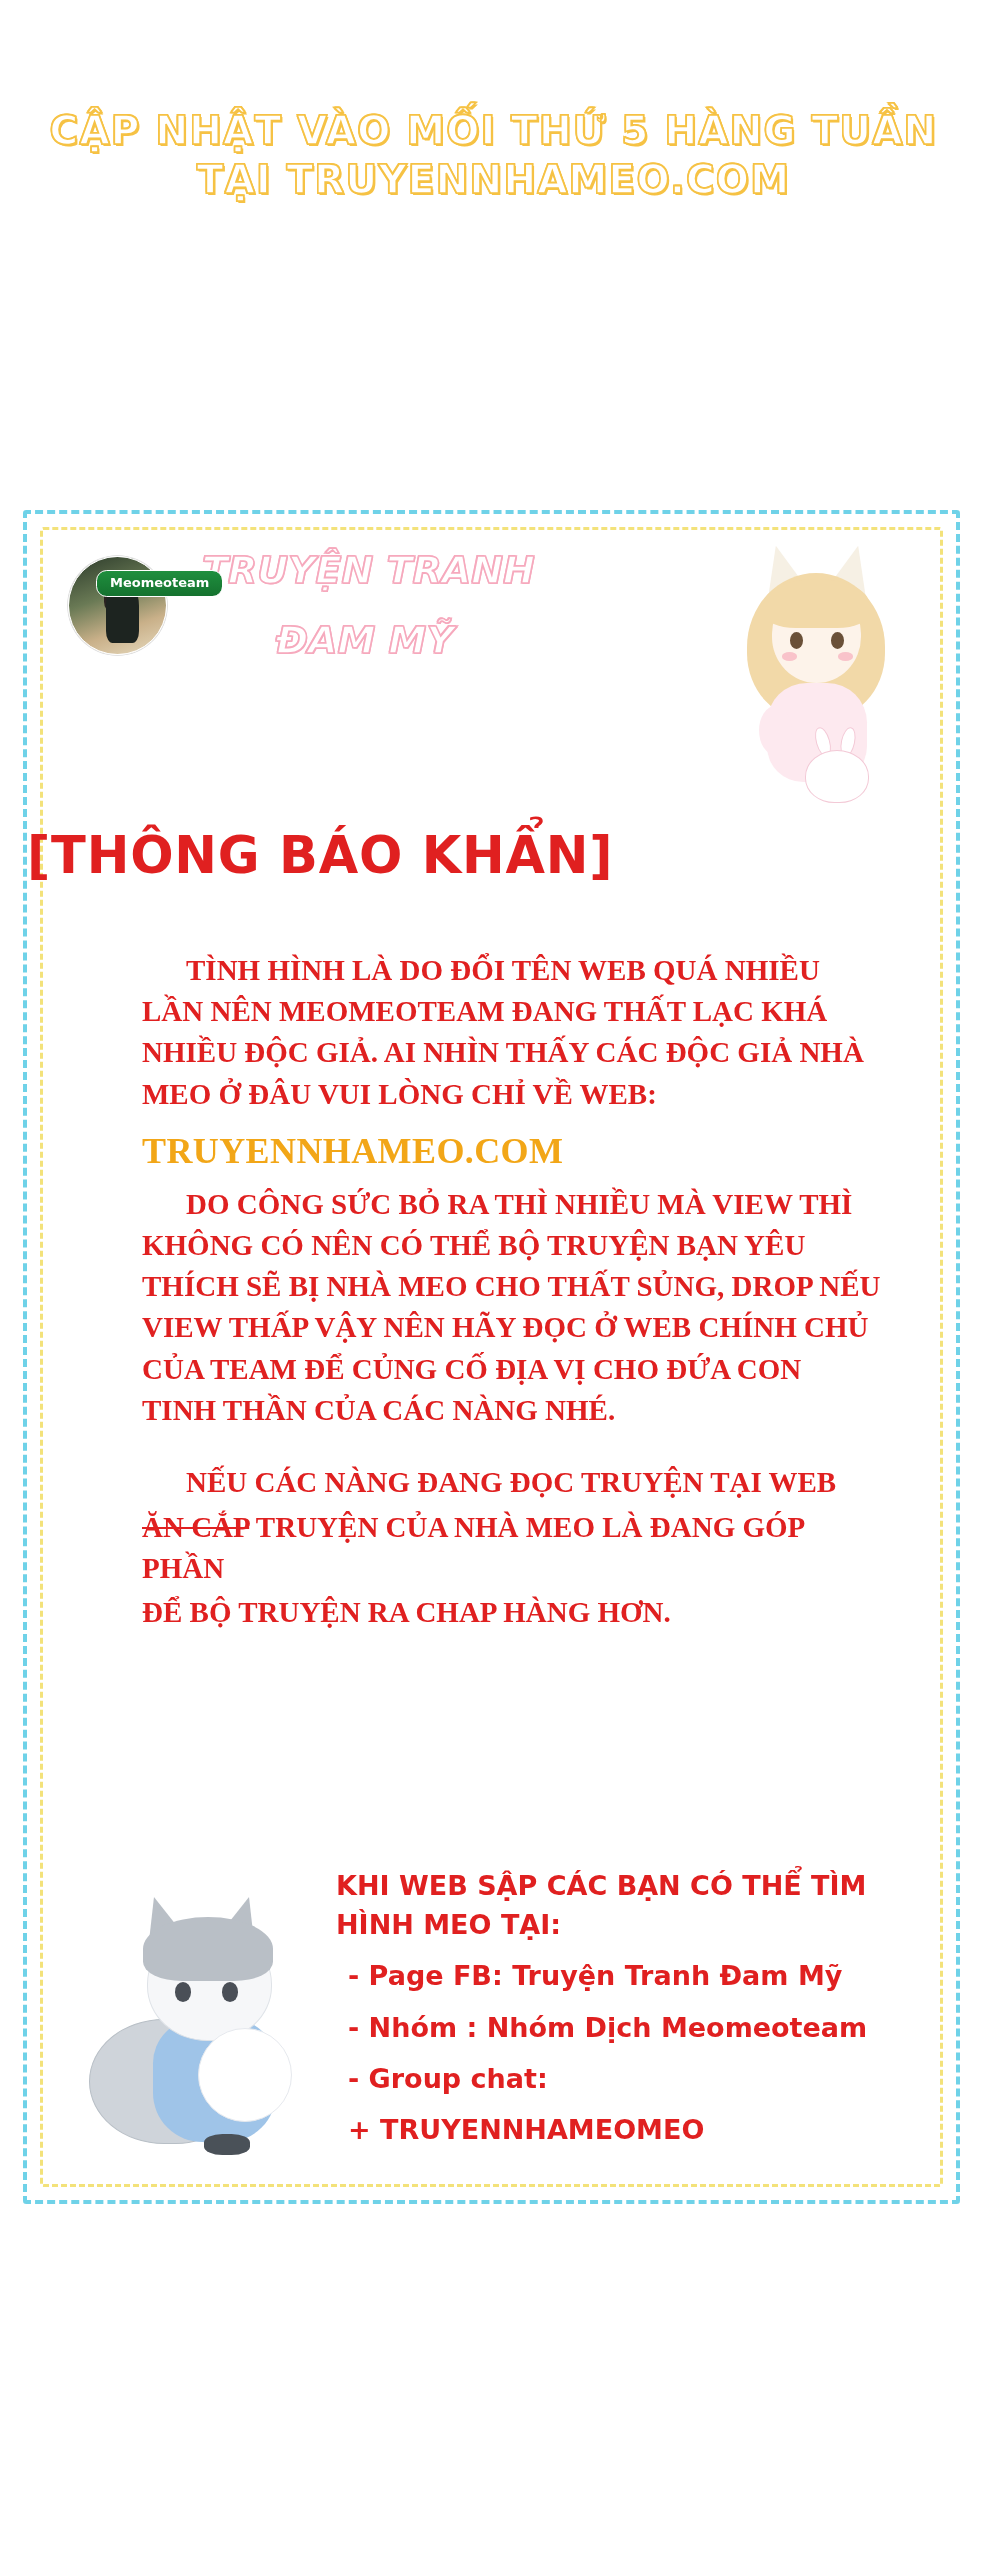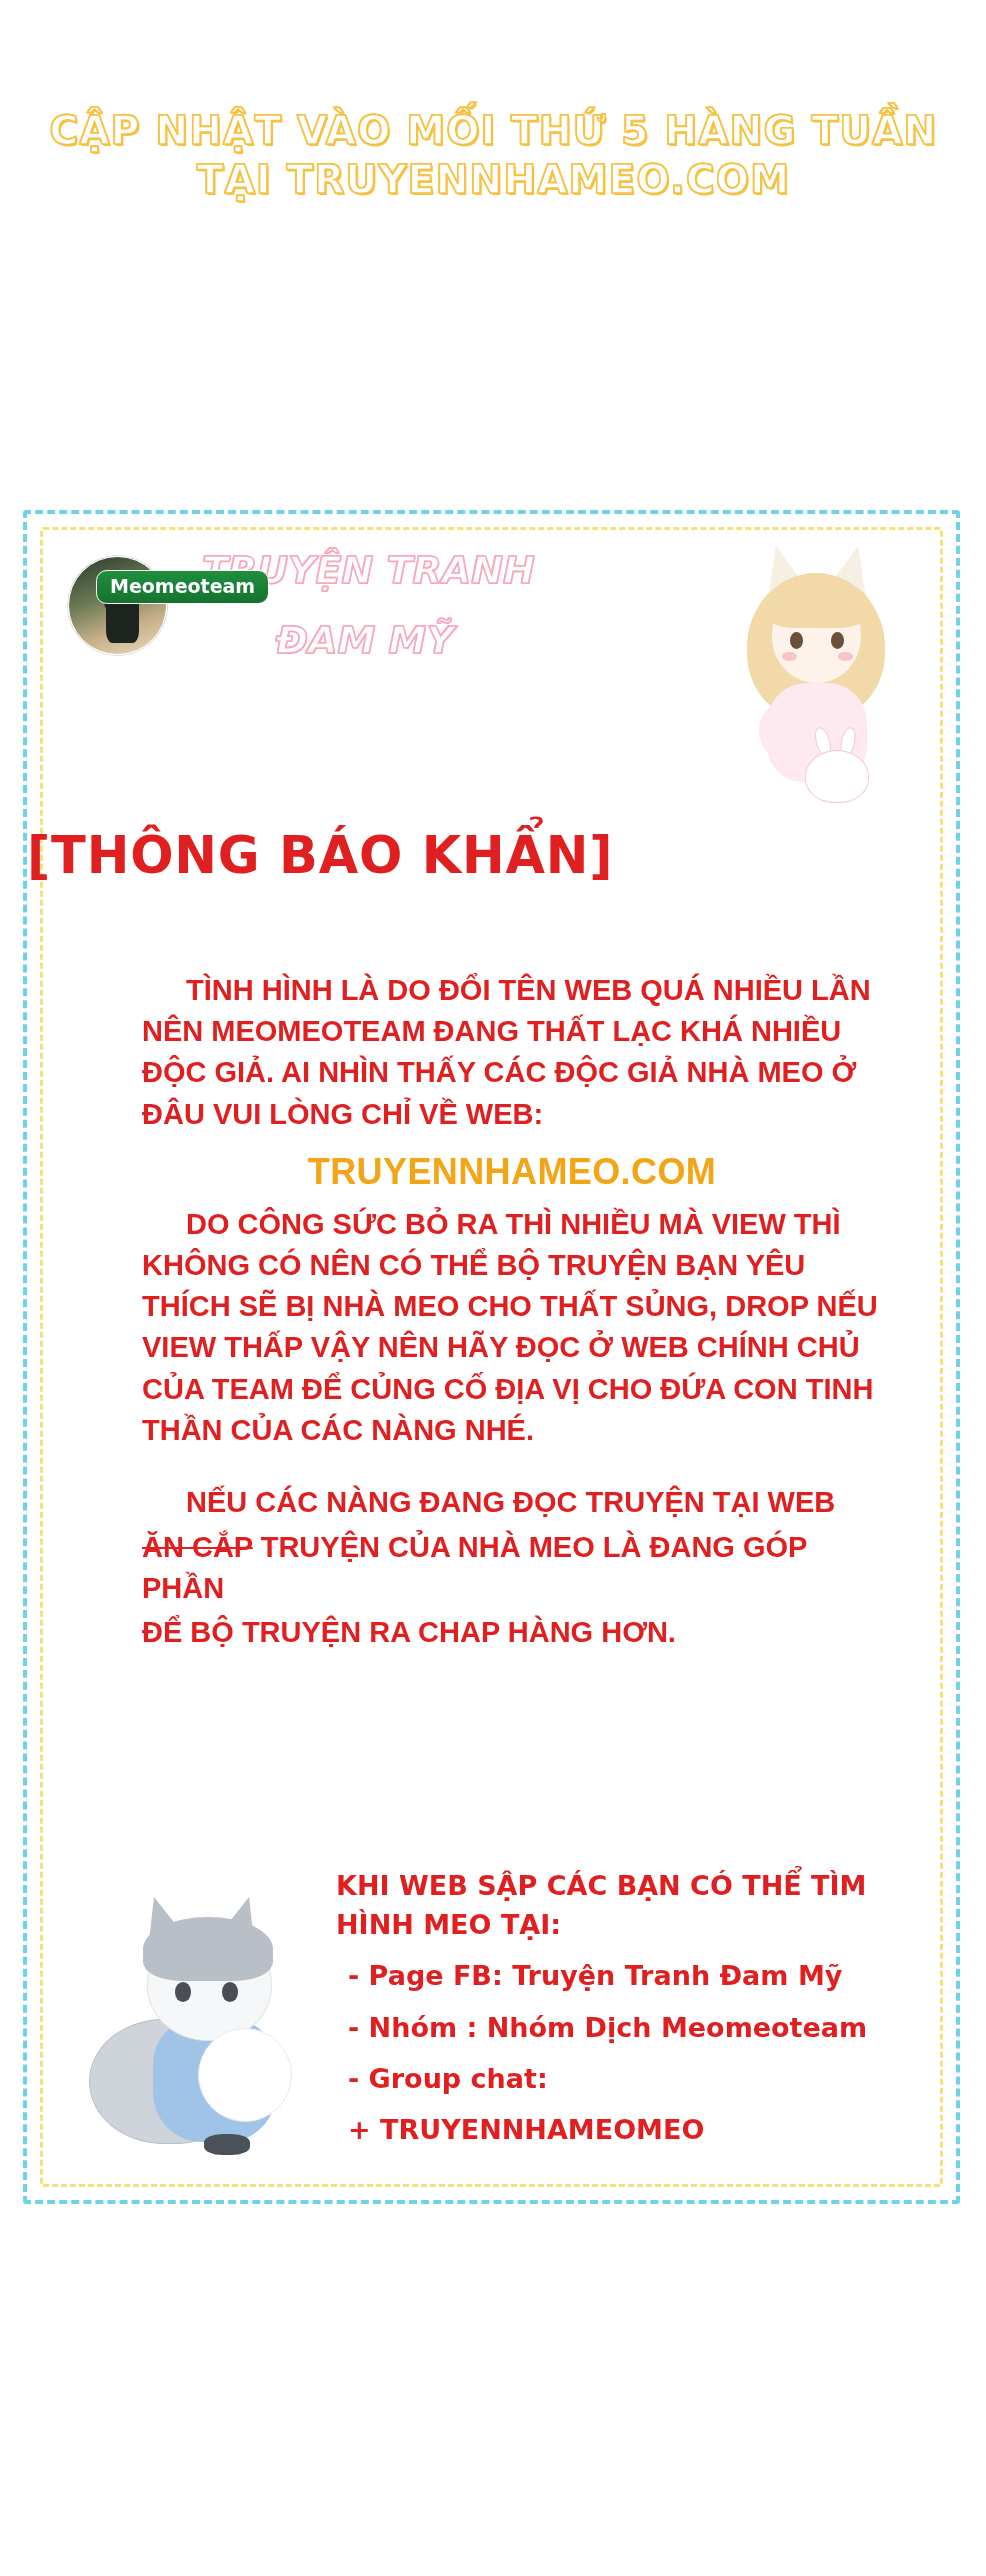--- a/index.html
+++ b/index.html
@@ -99,21 +99,21 @@
     background: #2a2320;
     border-radius: 50% 50% 30% 30%;
   }
   .badge {
     position: absolute;
     left: 69px;
     top: 56px;
     background: linear-gradient(180deg,#1f8f3e 0%, #15722f 100%);
     color: #ffffff;
     font-weight: bold;
-    font-size: 19px;
+    font-size: 13px;
     padding: 4.1px 13px 5.8px 13px;
     border-radius: 10.7px;
     border: 1.6px solid #ffffff;
     font-family: "DejaVu Sans", sans-serif;
     white-space: nowrap;
   }
   .logo-text {
     margin-left: 35px;
     font-family: "DejaVu Sans", sans-serif;
     font-weight: bold;
@@ -230,39 +230,38 @@
     font-family: "DejaVu Sans", sans-serif;
     font-weight: bold;
     font-size: 51px;
     color: #e02020;
     letter-spacing: 0.8px;
   }
 
   
   .body-text {
     position: absolute;
-    top: 456px;
+    top: 436px;
     left: 115px;
     width: 740px;
-    font-family: Liberation Sans, sans-serif;
+    font-family: Liberation Serif, serif;
     font-weight: bold;
     font-size: 29px;
     line-height: 1.42;
     color: #e02020;
   }
   .body-text p { margin: 0 0 3.3px 0; }
   .body-text .indent { text-indent: 44px; }
   .web-url {
     display: block;
     margin: 11.5px 0 6.6px 0;
     font-size: 36px;
     color: #f2a617;
     font-weight: bold;
     letter-spacing: 0.4px;
-    text-align: center;
   }
   .gap { height: 28px; }
   .steal {
     color: #e02020;
     text-decoration: line-through;
     text-decoration-color: #e02020;
   }
 
   
   .wolf {

